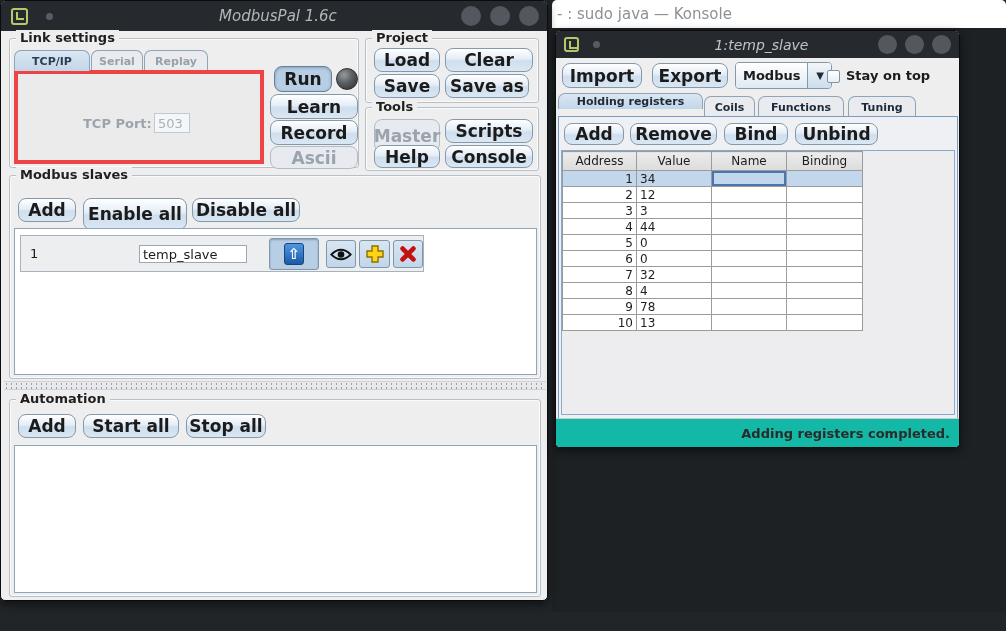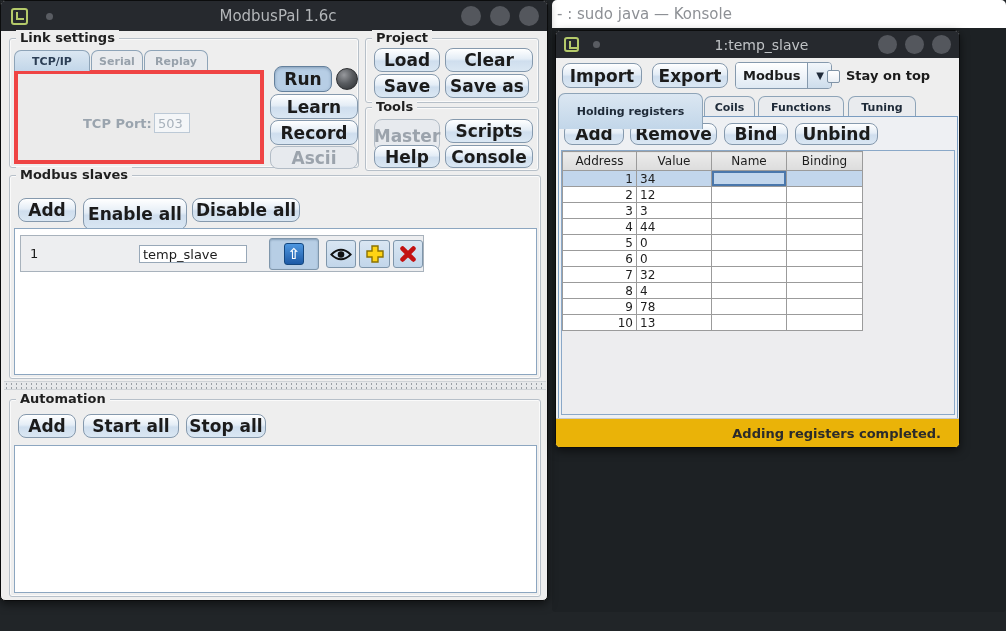--- a/index.html
+++ b/index.html
@@ -10,21 +10,21 @@
   .window { position:absolute; border:1px solid #0b0c0d; border-radius:5px;
             background:#eeeeee; box-shadow:0 3px 10px rgba(0,0,0,.55); overflow:hidden; }
   .titlebar { position:absolute; left:0; top:0; right:0; background:#26292e;
               display:flex; align-items:center; }
   .app-icon { width:17px; height:17px; border:2px solid #b4c96a; border-radius:3px;
               background:#26292e; margin-left:10px; position:relative; flex:none; }
   .app-icon::after { content:""; position:absolute; left:3px; top:2px; width:6px; height:6px;
               border-left:2px solid #b4c96a; border-bottom:2px solid #b4c96a; }
   .mod-dot { width:7px; height:7px; border-radius:50%; background:#595c62; margin-left:18px; flex:none; }
   .tb-title { position:absolute; left:8px; right:0; text-align:center; color:#b3b6b9;
-              font-size:15px; pointer-events:none; }
+              font-size:15px; pointer-events:none;font-style:italic; }
   .tb-circles { margin-left:auto; display:flex; gap:9px; margin-right:8px; }
   .tb-circle { width:20px; height:20px; border-radius:50%; background:#54575d; }
 
   
   .btn { display:flex; align-items:center; justify-content:center; position:absolute;
          background:linear-gradient(#ffffff,#e4edf6 45%,#cfdeee 55%,#dae7f3);
          border:1px solid #8599ad; border-radius:8px; font-weight:bold; font-size:17px;
          color:#1b1b1b; cursor:default; }
   .btn.disabled { background:#e7eaee; border-color:#b2bcc6; color:#9ba3ac; }
   .btn.toggled { background:#b7cee5; border-color:#64809c; box-shadow:inset 0 1px 3px rgba(40,70,100,.35); }
@@ -76,23 +76,23 @@
               border-radius:2px; background:linear-gradient(#ffffff,#e9eef4); }
   .scrollpane { position:absolute; background:#ededef; border:1px solid #8aa8c8; }
   table.regs { border-collapse:collapse; table-layout:fixed; font-size:12px; color:#1d1d1d; }
   table.regs th { height:19px; font-weight:normal; text-align:center;
        background:linear-gradient(#ececec,#dcdcdc); border:1px solid #9b9b9b; }
   table.regs td { height:16px; background:#ffffff; border:1px solid #9b9b9b; overflow:hidden;
        white-space:nowrap; padding:0 3px; }
   table.regs td:first-child { text-align:right; }
   table.regs tr.selected td { background:#c2d6ec; }
   table.regs td.focused { box-shadow:inset 0 0 0 2px #4a77ab; }
-  .statusbar { position:absolute; left:0; right:0; bottom:0; height:29px; background:#eab308;
+  .statusbar { position:absolute; left:0; right:0; bottom:0; height:29px; background:#14b8a6;
        border-top:1px solid #c6cacd; display:flex; align-items:center; justify-content:flex-end;
-       font-weight:bold; font-size:13px; color:#2b2b2b; padding-right:18px; }
+       font-weight:bold; font-size:13px; color:#2b2b2b; padding-right:9px; }
 
   
   #konsole { position:absolute; left:552px; top:0; width:454px; height:612px;
              background:#1d2124; border-radius:5px 5px 4px 4px; }
   #konsole .kbar { height:28px; background:#ffffff; border-radius:5px 5px 0 0;
              display:flex; align-items:center; padding-left:5px;
              color:#8d9095; font-size:15px; }
 </style>
 </head>
 <body>
@@ -250,21 +250,21 @@
   <div class="btn" style="left:96px; top:32px; width:76px; height:25px;">
       <span>Export</span>
     </div>
   <div class="combo" style="left:179px; top:31px; height:27px;">
     <div class="combo-text">Modbus</div>
     <div class="combo-arrow">▼</div>
   </div>
   <div class="checkbox" style="left:271px; top:39px;"></div>
   <span style="position:absolute; left:290px; top:37px; font-weight:bold; font-size:13px; color:#1b1b1b;">Stay on top</span>
 
-  <div class="tab selected dark-text" style="left:2px; top:62px; width:145px; height:36px;">
+  <div class="tab selected dark-text" style="left:2px; top:62px; width:145px; height:16px;">
       <span>Holding registers</span>
     </div>
   <div class="tab dark-text" style="left:148px; top:65px; width:51px;">
       <span>Coils</span>
     </div>
   <div class="tab dark-text" style="left:202px; top:65px; width:86px;">
       <span>Functions</span>
     </div>
   <div class="tab dark-text" style="left:292px; top:65px; width:68px;">
       <span>Tuning</span>

